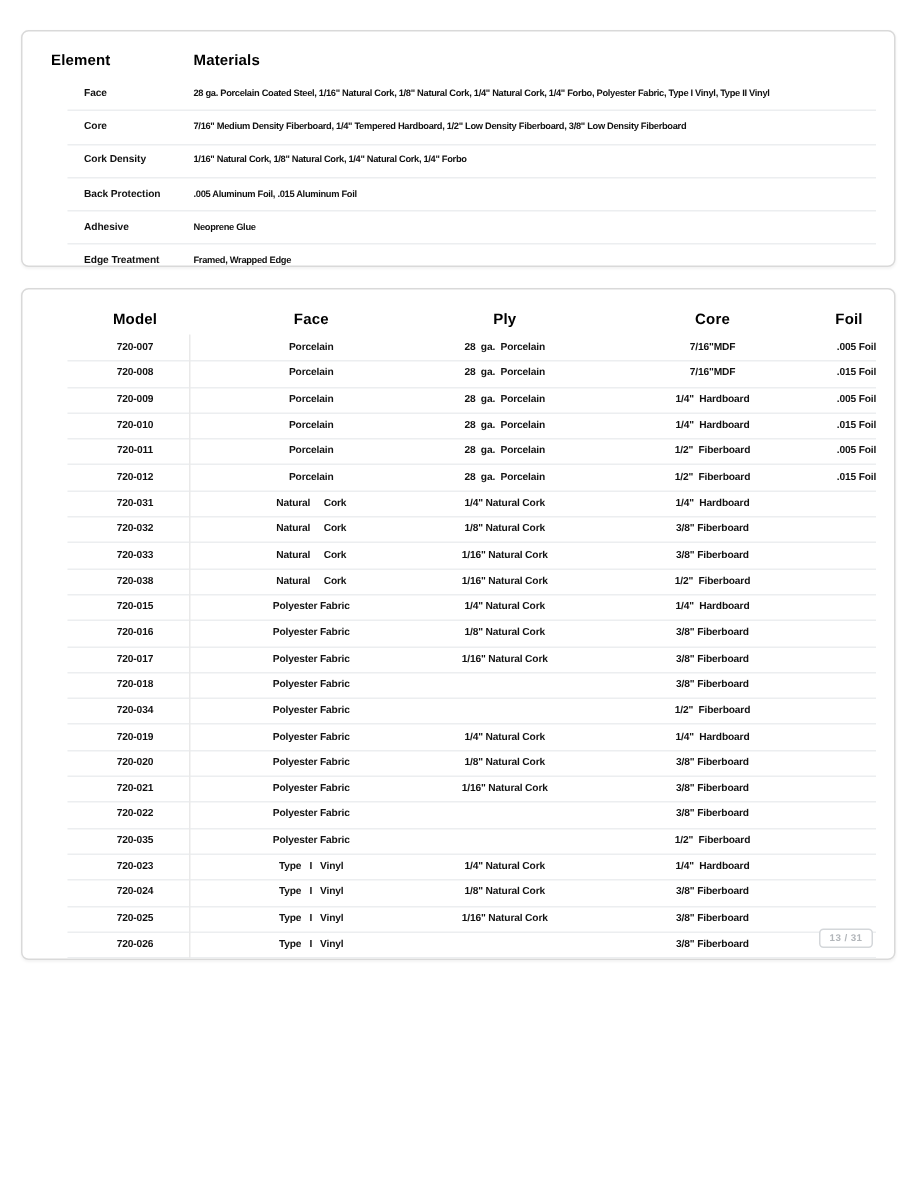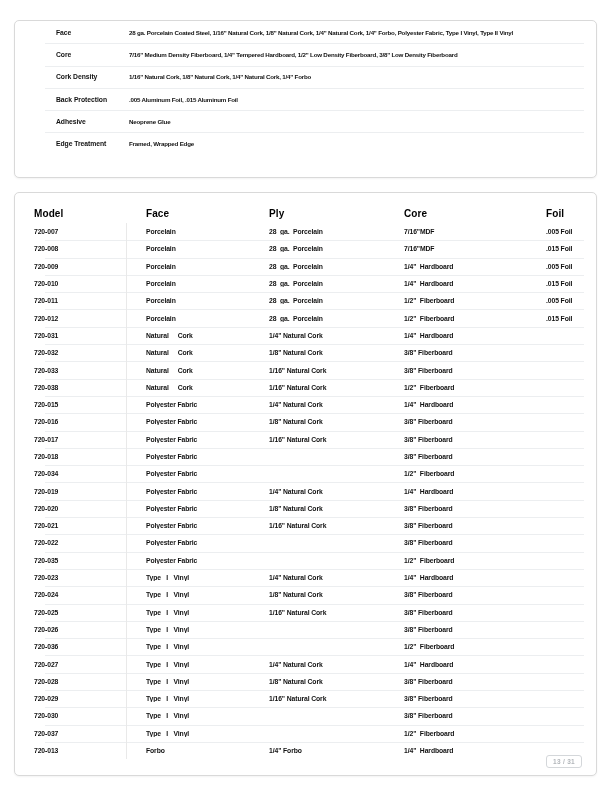--- a/index.html
+++ b/index.html
@@ -16,21 +16,21 @@
     left:14px;
     width:583px;
     background:#fff;
     border:1px solid #d9d9d9;
     border-radius:5px;
     box-shadow:0 1px 2px rgba(0,0,0,0.05);
     overflow:hidden;
     box-sizing:border-box;
   }
   #spec-card { top:20px; height:158px; }
-  #model-card { top:192px; height:584px; }
+  #model-card { top:192px; height:448px;text-align:center; }
 
   
   .spec-header {
     display:grid;
     grid-template-columns:95px 1fr;
     padding:8px 10px 0 19px;
     height:22px;
     align-items:center;
   }
   .spec-header span {
@@ -87,20 +87,24 @@
     background:#fff;
     letter-spacing:0.3px;
   }
 </style>
 </head>
 <body>
 
 <div class="page">
 
   <section class="card" id="spec-card">
+    <div class="spec-header">
+      <span>Element</span>
+      <span>Materials</span>
+    </div>
     <div id="spec-body">
         <div class="spec-row">
           <span class="spec-label">Face</span>
           <span class="spec-val">28 ga. Porcelain Coated Steel, 1/16" Natural Cork, 1/8" Natural Cork, 1/4" Natural Cork, 1/4" Forbo, Polyester Fabric, Type I Vinyl, Type II Vinyl</span>
         </div>
         <div class="spec-row">
           <span class="spec-label">Core</span>
           <span class="spec-val">7/16" Medium Density Fiberboard, 1/4" Tempered Hardboard, 1/2" Low Density Fiberboard, 3/8" Low Density Fiberboard</span>
         </div>
         <div class="spec-row">

